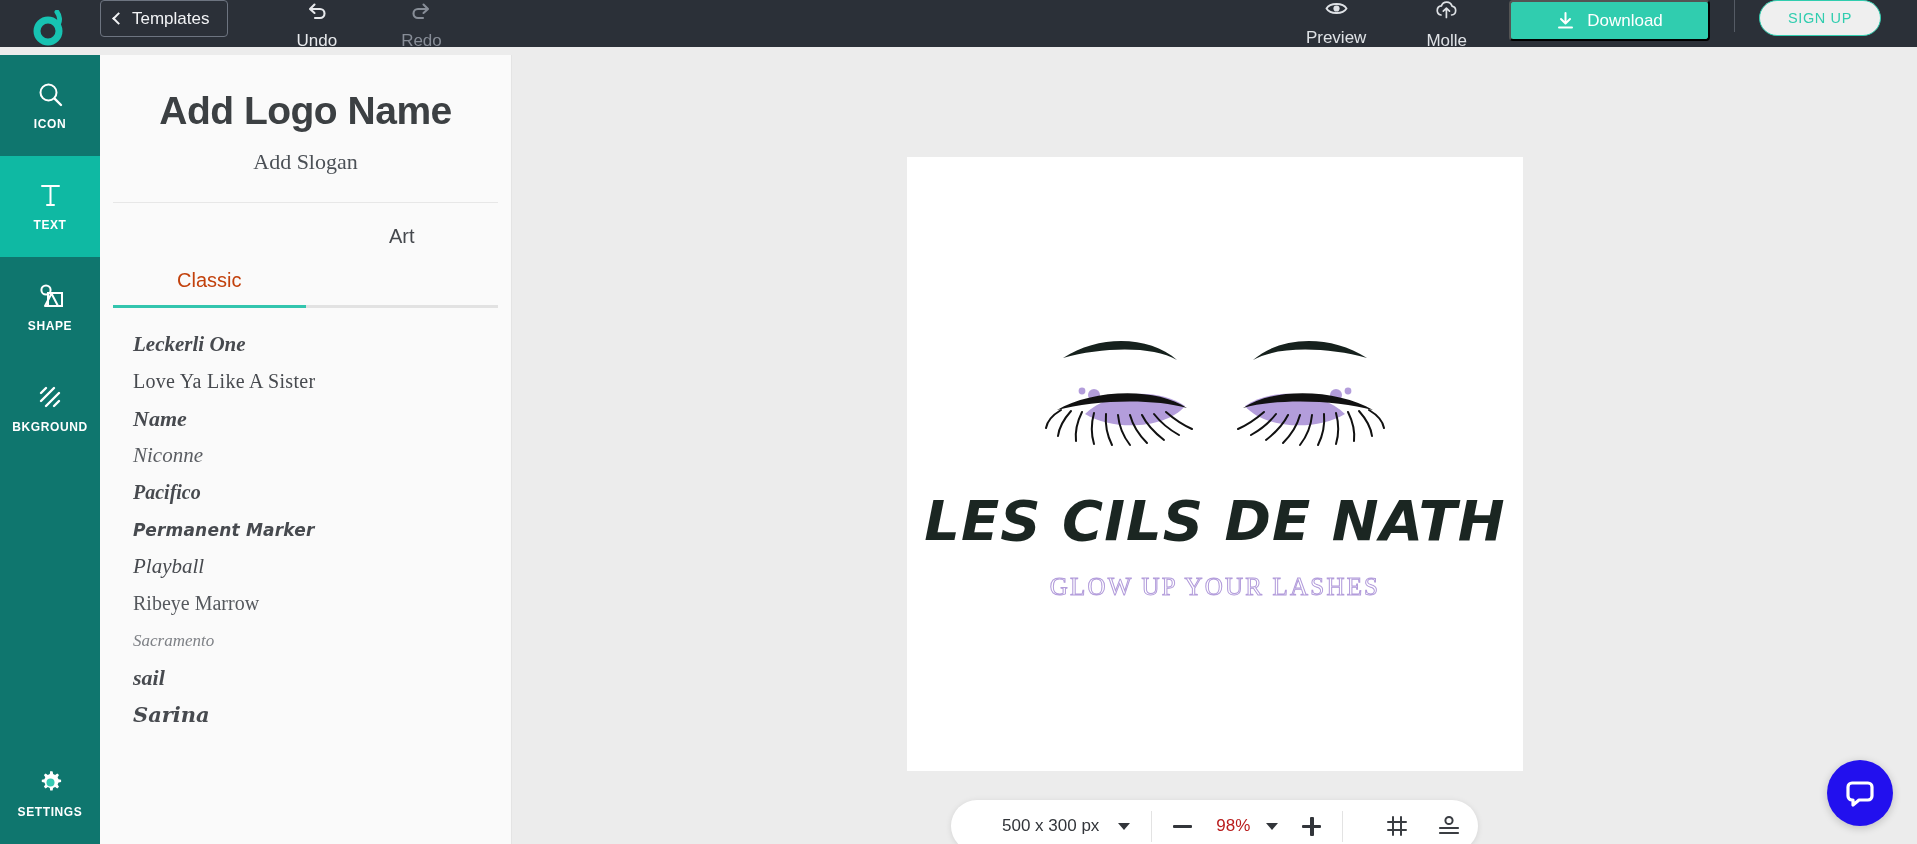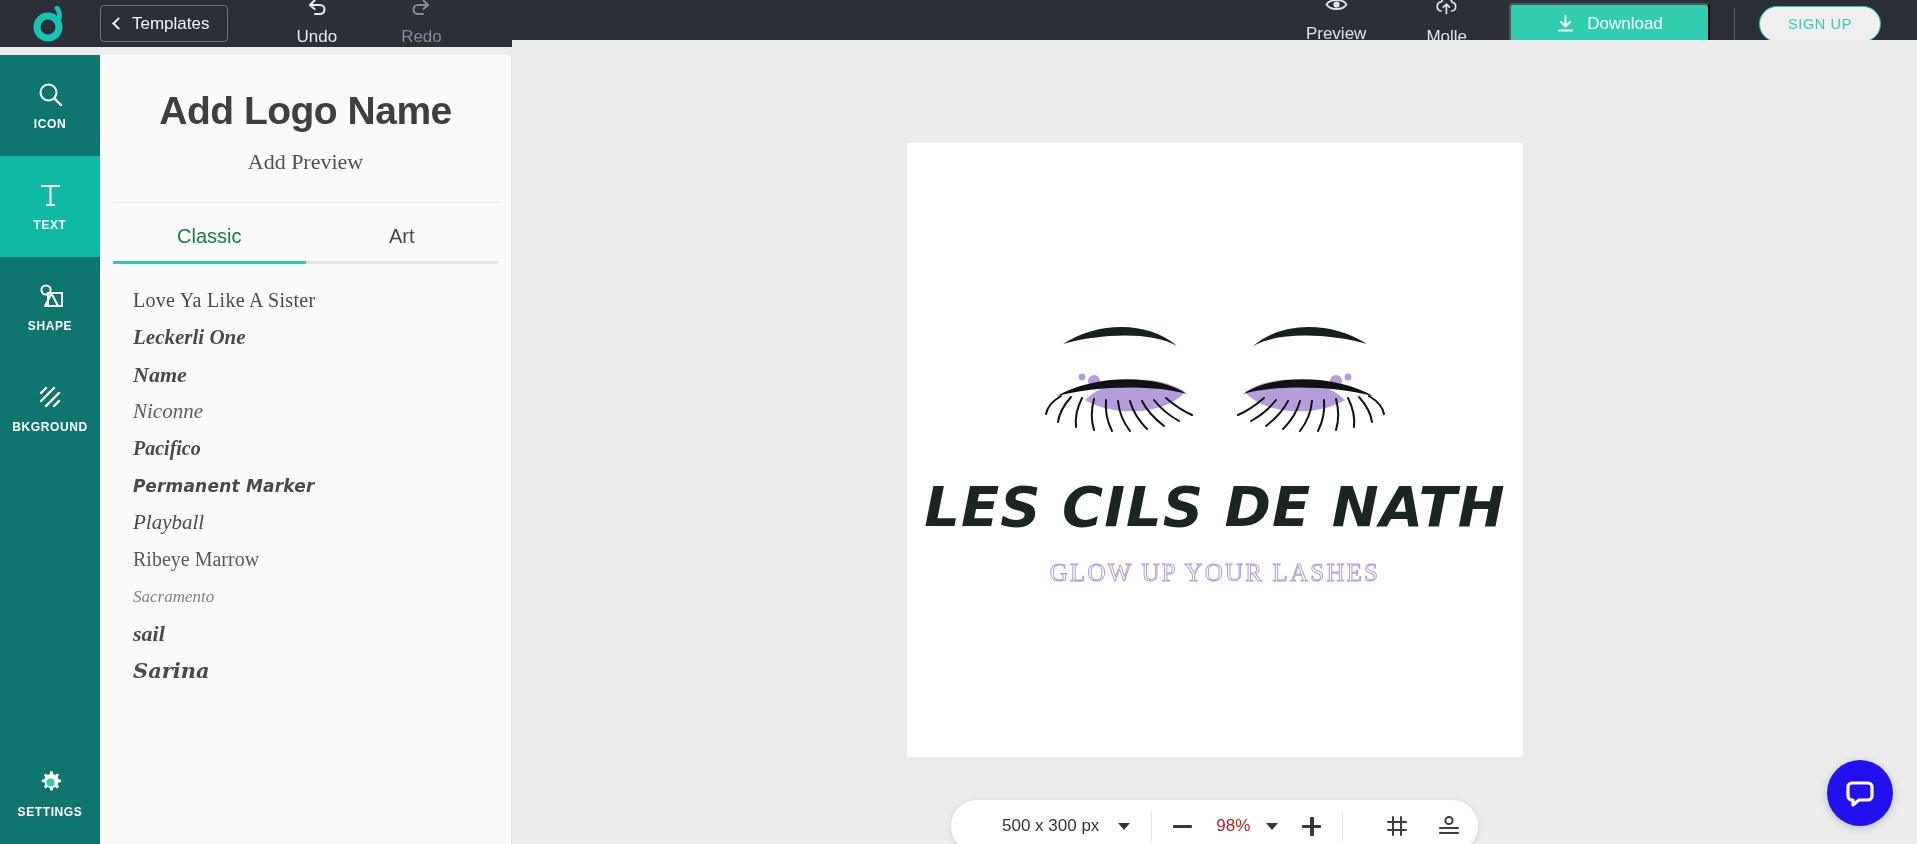--- a/index.html
+++ b/index.html
@@ -8,21 +8,21 @@
     background: #ececec;
     font-family: "Liberation Sans", sans-serif;
     overflow: hidden;
   }
 
   
   .topbar {
     position: absolute; top: 0; left: 0;
     width: 1917px; height: 47px;
     background: #2b3038;
-    display: flex; align-items: center;
+    display: flex; 
   }
   .brand-logo { width: 100px; height: 55px; display: flex; align-items: center; justify-content: center; }
   .btn-templates {
     display: flex; align-items: center; gap: 9px;
     height: 37px; padding: 0 18px 0 13px;
     border: 1px solid #6d7480; border-radius: 4px;
     color: #f2f3f5; font-size: 17px;
     background: transparent;
   }
   .chev { display: inline-block; width: 9px; height: 9px;
@@ -88,42 +88,42 @@
     font-size: 22px; color: #4b5056;
     font-family: "Liberation Serif", serif;
   }
   .panel-rule { margin: 27px 13px 0; height: 1px; background: #e7e7e7; }
   .tabs { display: flex; margin-top: 22px; padding: 0 13px; }
   .tab {
     flex: 1; text-align: center; font-size: 20px;
     color: #45484d; padding-bottom: 13px;
     border-bottom: 3px solid #e2e2e2;
   }
-  .tab.active { color: #15803d; border-bottom-color: #33c5ae; }
+  .tab.active { color: #c2410c; border-bottom-color: #33c5ae; margin-top: 44px; }
   .font-list { margin-top: 0; padding: 0 0 0 33px; }
   .font-item {
     height: 37px; display: flex; align-items: center;
     color: #474a4f; font-size: 20px; white-space: nowrap;
   }
   .f-clip-top { height: 18px; overflow: hidden; font-size: 20px; color:#474a4f; }
   .f-leckerli { font-family:"Liberation Serif",serif; font-style: italic; font-weight: bold; font-size: 21px; }
   .f-loveya { font-family:"Liberation Serif",serif; font-size: 20px; letter-spacing: .3px; }
   .f-molle { font-family:"Liberation Serif",serif; font-style: italic; font-weight: bold; font-size: 22px; }
   .f-niconne { font-family:"Liberation Serif",serif; font-style: italic; font-size: 21px; color:#5a5d62; }
   .f-pacifico { font-family:"Liberation Serif",serif; font-style: italic; font-weight: bold; font-size: 20px; }
   .f-permanent { font-family:"DejaVu Sans",sans-serif; font-style: italic; font-weight: bold; font-size: 17px; letter-spacing:.2px; }
   .f-playball { font-family:"Liberation Serif",serif; font-style: italic; font-size: 21px; }
   .f-ribeye { font-family:"Liberation Serif",serif; font-size: 20px; color:#55585d; }
   .f-sacramento { font-family:"Liberation Serif",serif; font-style: italic; font-size: 17px; color:#7e8186; }
   .f-sail { font-family:"Liberation Serif",serif; font-style: italic; font-weight: bold; font-size: 22px; }
   .f-sarina { font-family:"DejaVu Serif",serif; font-style: italic; font-weight: bold; font-size: 21px; }
   .f-clip-bot { height: 10px; overflow: hidden; opacity: .35; font-size: 20px; }
 
   
-  .stage { position: absolute; top: 40px; left: 512px; width: 1405px; height: 789px; background: #ececec; }
+  .stage { position: absolute; top: 54px; left: 512px; width: 1405px; height: 789px; background: #ececec; }
   .artboard {
     position: absolute; left: 395px; top: 103px;
     width: 616px; height: 614px;
     background: #fff;
     display: flex; flex-direction: column; align-items: center; justify-content: center;
   }
   .eyes { width: 340px; height: 138px; margin-bottom: 22px; }
   .logo-title {
     font-family: "DejaVu Sans", sans-serif;
     font-weight: bold; font-style: italic;
@@ -271,32 +271,32 @@
     <svg width="27" height="27" viewBox="0 0 27 27">
       <path d="M13.5 2 l2.2 .5 .4 2.6 2 .9 2.2-1.5 1.7 1.6 -1.4 2.2 .9 2 2.6 .4 0 2.4 -2.6 .5 -.9 2 1.4 2.2 -1.7 1.7 -2.2-1.5 -2 .9 -.5 2.6 -2.4 0 -.4-2.6 -2-.9 -2.2 1.5 -1.7-1.7 1.4-2.2 -.9-2 -2.6-.5 0-2.4 2.6-.4 .9-2 -1.4-2.2 1.7-1.6 2.2 1.5 2-.9 .4-2.6 Z" fill="#fff"></path>
       <circle cx="13.5" cy="13.5" r="4" fill="#35c9b2"></circle>
     </svg>
     <span class="rail-label">SETTINGS</span>
   </div>
 </div>
 
 <div class="panel">
   <div class="logo-name">Add Logo Name</div>
-  <div class="logo-slogan">Add Preview</div>
+  <div class="logo-slogan">Add Slogan</div>
   <div class="panel-rule"></div>
 
   <div class="tabs">
     <div class="tab active">Classic</div>
     <div class="tab">Art</div>
   </div>
 
   <div class="font-list">
     <div class="f-clip-top">&nbsp;</div>
+    <div class="font-item f-leckerli">Leckerli One</div>
     <div class="font-item f-loveya">Love Ya Like A Sister</div>
-    <div class="font-item f-leckerli">Leckerli One</div>
     <div class="font-item f-molle">Name</div>
     <div class="font-item f-niconne">Niconne</div>
     <div class="font-item f-pacifico">Pacifico</div>
     <div class="font-item f-permanent">Permanent Marker</div>
     <div class="font-item f-playball">Playball</div>
     <div class="font-item f-ribeye">Ribeye Marrow</div>
     <div class="font-item f-sacramento">Sacramento</div>
     <div class="font-item f-sail">sail</div>
     <div class="font-item f-sarina">Sarina</div>
     <div class="f-clip-bot">&nbsp;</div>

